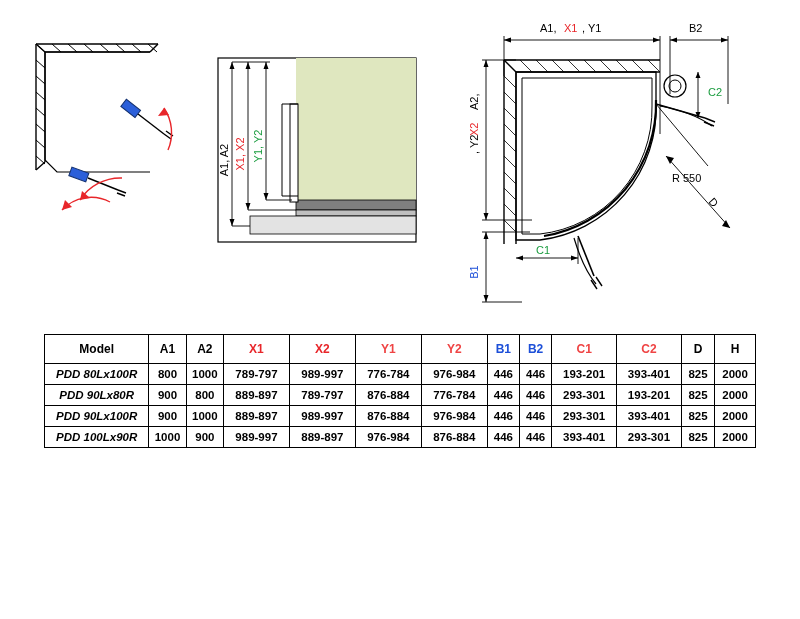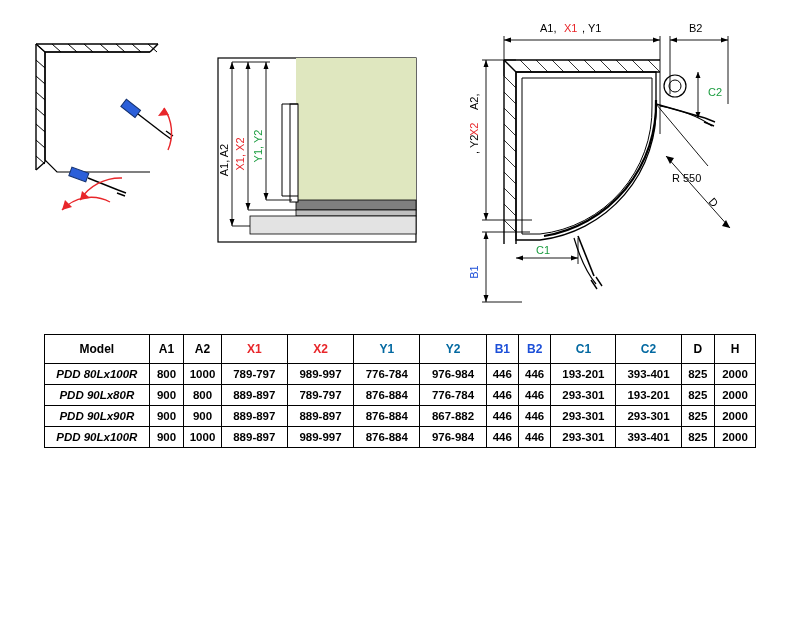--- a/index.html
+++ b/index.html
@@ -33,21 +33,21 @@
   thead th{
     font-size:12px;
     padding:7px 3px;
   }
   td.model,th.model{
     font-style:italic;
     text-align:center;
   }
   thead th.model{font-style:normal;}
   .red{color:#e8262a;}
-  .green{color:#0369a1;}
+  .green{color:#ef4444;}
   .blue{color:#1c4fd8;}
   
   .c-model{width:110px;}
   .c-a{width:34px;}
   .c-x{width:72px;}
   .c-y{width:72px;}
   .c-b{width:30px;}
   .c-c{width:70px;}
   .c-d{width:32px;}
   .c-h{width:40px;}
@@ -315,46 +315,46 @@
         <td>876-884</td>
         <td>776-784</td>
         <td>446</td>
         <td>446</td>
         <td>293-301</td>
         <td>193-201</td>
         <td>825</td>
         <td>2000</td>
       </tr>
       <tr>
-        <td class="model">PDD 90Lx90R</td>
-        <td>900</td>
-        <td>900</td>
-        <td>889-897</td>
-        <td>889-897</td>
-        <td>876-884</td>
-        <td>867-882</td>
-        <td>446</td>
-        <td>446</td>
-        <td>293-301</td>
-        <td>293-301</td>
-        <td>825</td>
-        <td>2000</td>
-      </tr>
-      <tr>
         <td class="model">PDD 90Lx100R</td>
         <td>900</td>
         <td>1000</td>
         <td>889-897</td>
         <td>989-997</td>
         <td>876-884</td>
         <td>976-984</td>
         <td>446</td>
         <td>446</td>
         <td>293-301</td>
         <td>393-401</td>
         <td>825</td>
         <td>2000</td>
       </tr>
+      <tr>
+        <td class="model">PDD 100Lx90R</td>
+        <td>1000</td>
+        <td>900</td>
+        <td>989-997</td>
+        <td>889-897</td>
+        <td>976-984</td>
+        <td>876-884</td>
+        <td>446</td>
+        <td>446</td>
+        <td>393-401</td>
+        <td>293-301</td>
+        <td>825</td>
+        <td>2000</td>
+      </tr>
     </tbody>
   </table>
 </div>
 
 </div>
 
 </body></html>

